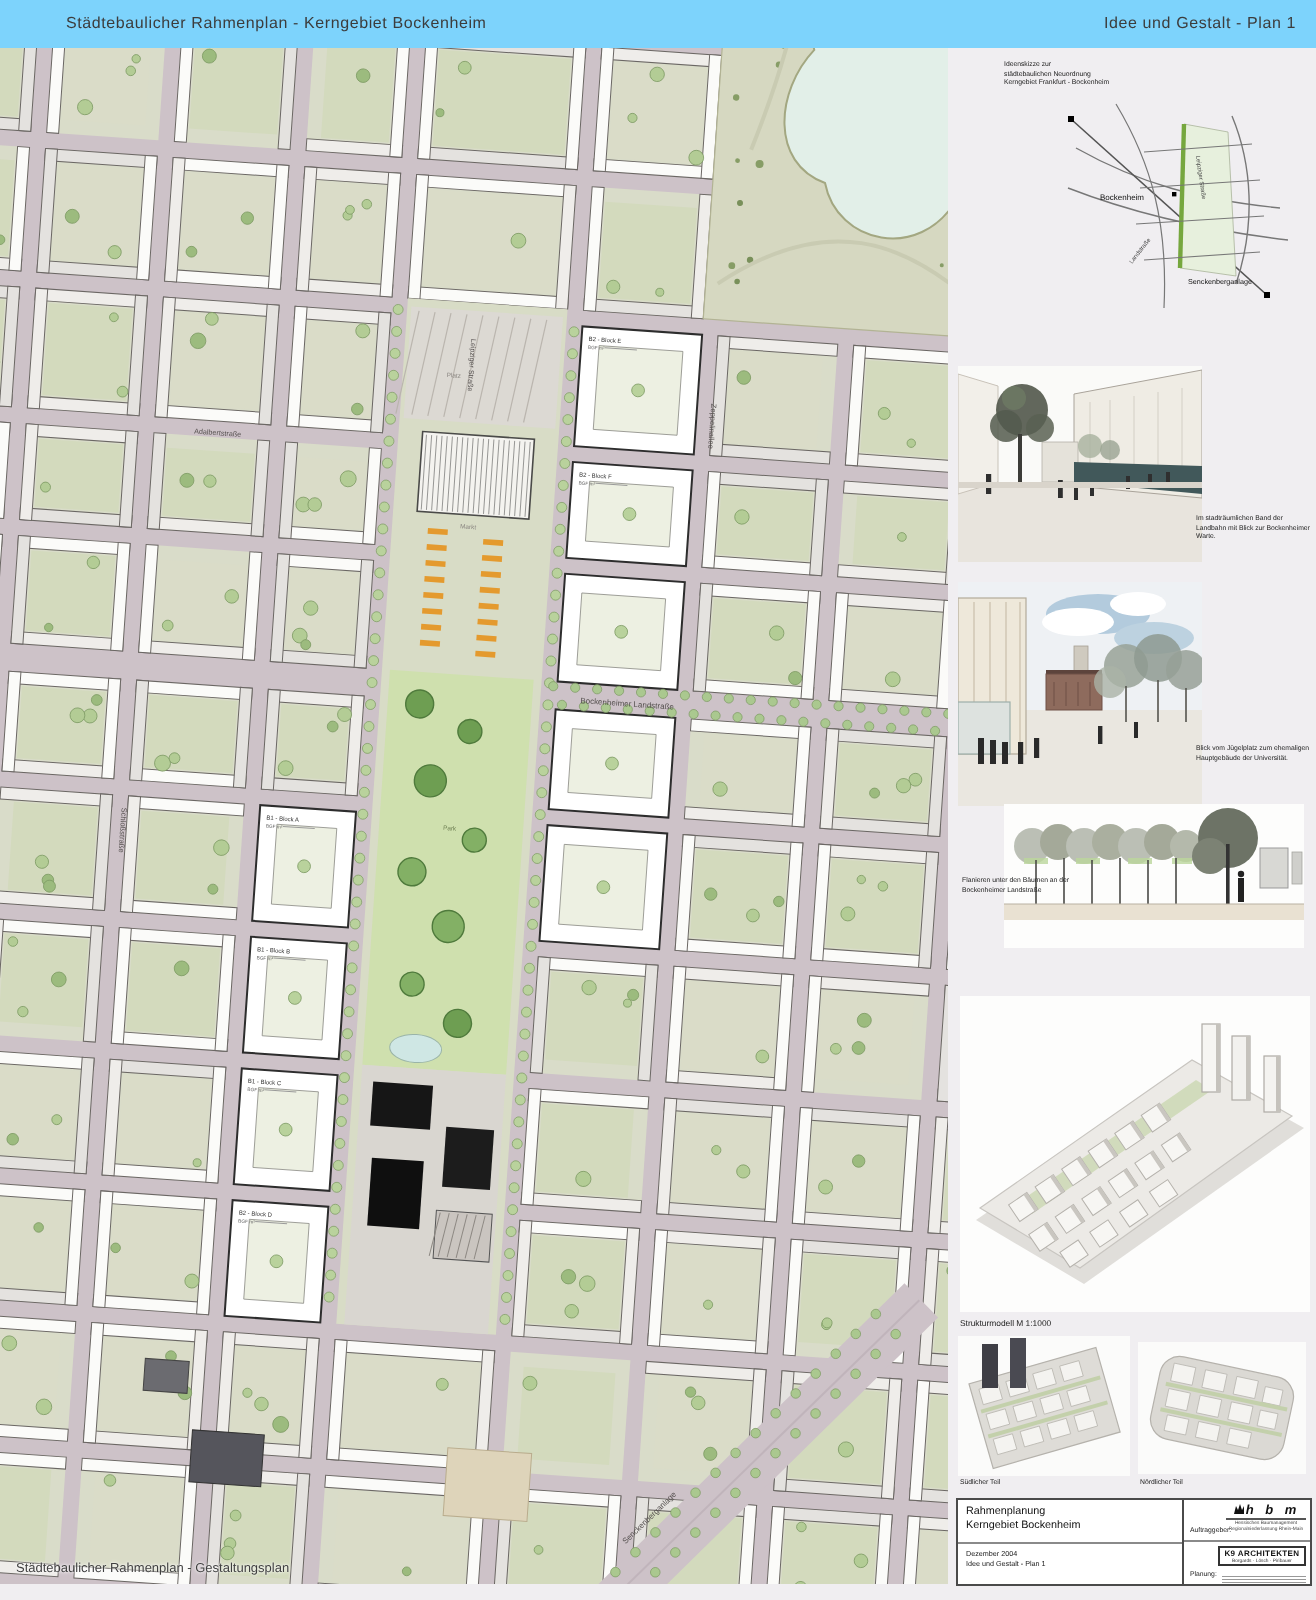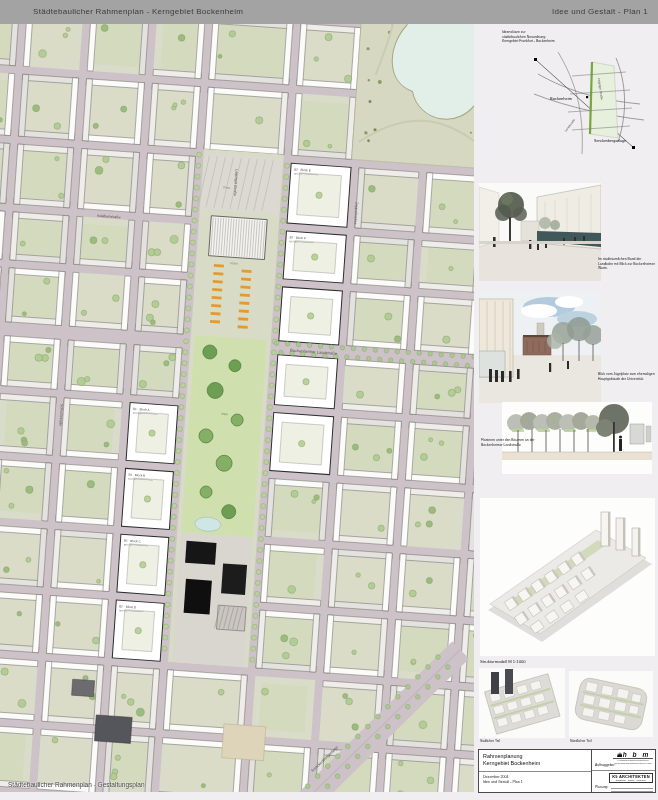--- a/index.html
+++ b/index.html
@@ -1,20 +1,20 @@
 <!DOCTYPE html>
 <html><head>
 <meta charset="utf-8">
 <style>
   html,body{margin:0;padding:0;}
   body{width:658px;height:800px;background:#f0eef1;position:relative;overflow:hidden;
        font-family:"Liberation Sans",sans-serif;color:#333;}
   .abs{position:absolute;}
   
-  #header{left:0;top:0;width:658px;height:24px;background:#a3a3a3;}
+  #header{left:0;top:0;width:658px;height:24px;background:#7dd3fc;}
   .htitle{font-size:8px;color:#3c3c3c;letter-spacing:.3px;top:7px;}
   
   #map-wrap{left:0;top:24px;width:474px;height:768px;background:#cdc2c8;overflow:hidden;}
   #map-svg{display:block;}
   #map-overlay-caption{left:8px;top:757px;font-size:6.5px;color:#3f3f3f;
       text-shadow:0 0 2px #fff,0 0 1px #fff;z-index:5;}
   svg text{font-family:"Liberation Sans",sans-serif;}
   .cap-sm{font-size:3.4px;line-height:1.35;color:#222;}
   #locator-caption{left:502px;top:30px;width:90px;}
   #locator-svg{left:528px;top:42px;}

